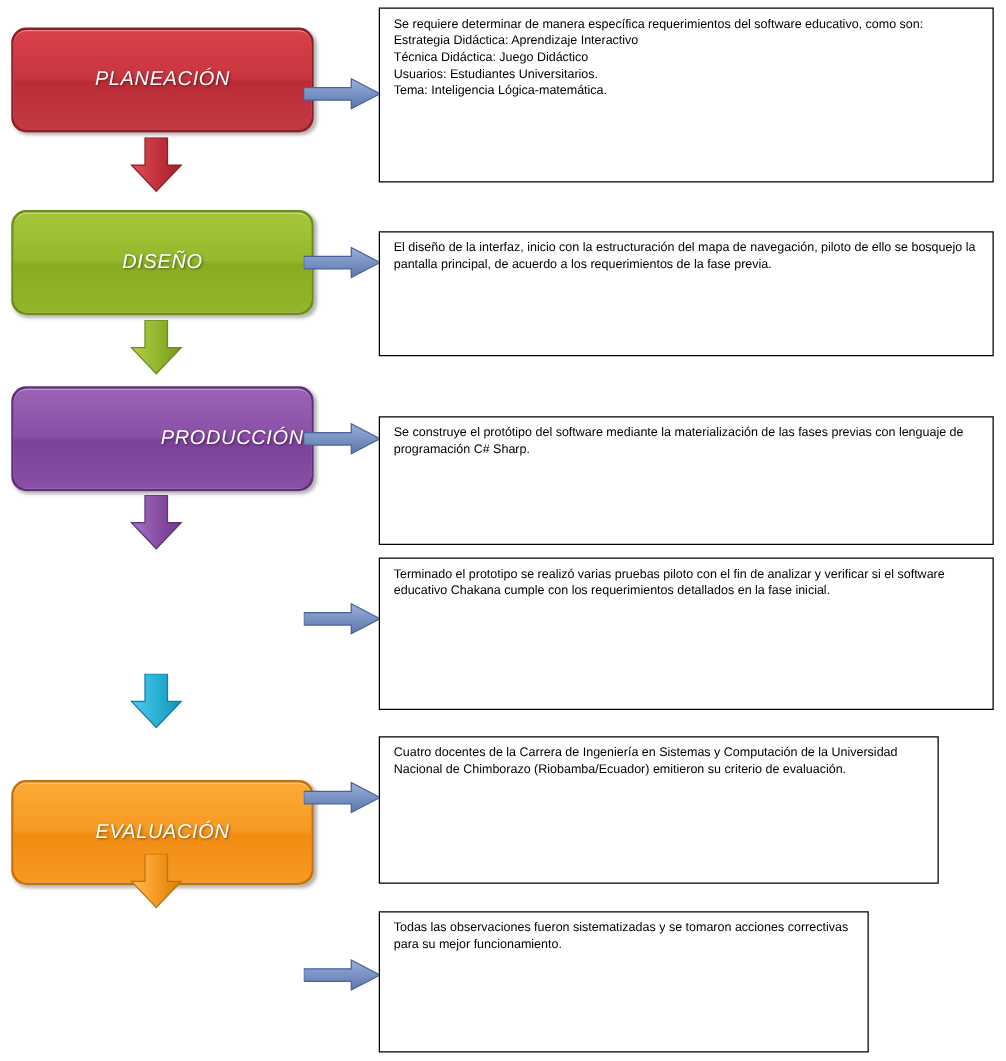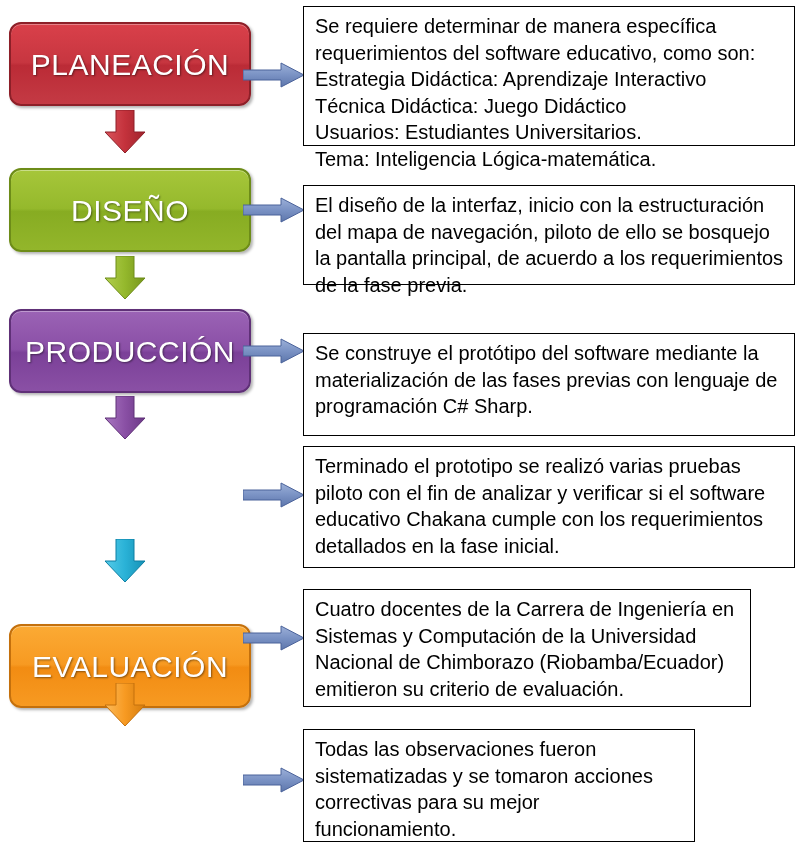--- a/index.html
+++ b/index.html
@@ -24,24 +24,25 @@
     position: absolute;
     left: 9px;
     width: 242px;
     height: 84px;
     border-radius: 12px;
     box-sizing: border-box;
     display: flex;
     align-items: center;
     justify-content: center;
     color: #ffffff;
-    font-size: 30px;
+    font-size: 16px;
     letter-spacing: 0.5px;
     text-align: center;
     text-shadow: 1px 1px 2px rgba(0,0,0,0.45);
+    font-style: italic;
   }
   .phase-label {
     display: block;
     padding: 0 6px;
     line-height: 1.1;
   }
   
   .c-red {
     background: linear-gradient(to bottom, #d9404a 0%, #c73640 48%, #bb2b36 52%, #c43a44 100%);
     border: 2px solid #8d1f28;
@@ -68,21 +69,21 @@
     box-shadow: inset 0 1px 0 rgba(255,255,255,0.4), 2px 2px 3px rgba(0,0,0,0.3);
     margin-top: 29px;
   }
   
   .desc-box {
     position: absolute;
     box-sizing: border-box;
     background: #ffffff;
     border: 1px solid #000000;
     padding: 6px 9px 6px 11px;
-    font-size: 20px;
+    font-size: 10px;
     line-height: 1.33;
     color: #000000;
   }
   .desc-box p {
     margin: 0;
   }
   
   .h-arrow {
     position: absolute;
     width: 62px;
@@ -151,21 +152,21 @@
     <defs>
       <linearGradient id="vg2" x1="0" y1="0" x2="1" y2="0">
         <stop offset="0%" stop-color="#b2ce4f"></stop>
         <stop offset="50%" stop-color="#94b82c"></stop>
         <stop offset="100%" stop-color="#76951c"></stop>
       </linearGradient>
     </defs>
     <path d="M12,0 L30,0 L30,22 L41,22 L21,43 L1,22 L12,22 Z" fill="url(#vg2)" stroke="#6d8c18" stroke-width="1"></path>
   </svg>
 
-  <div class="phase-box c-purple" style="top:309px;">
+  <div class="phase-box c-purple" style="top:309px;justify-content:flex-end;">
     <span class="phase-label">PRODUCCIÓN</span>
   </div>
 
   <svg class="h-arrow" style="left:243px; top:338px;" viewBox="0 0 62 26">
     <path d="M0,8 L38,8 L38,1 L61,13 L38,25 L38,18 L0,18 Z" fill="url(#ag1)" stroke="#4a629a" stroke-width="1"></path>
   </svg>
 
   <div class="desc-box" style="left:303px; top:313px; width:492px; height:103px;margin-top:20px;">
     <p>Se construye el protótipo del software mediante la materialización de las fases previas con lenguaje de programación C# Sharp.</p>
   </div>

